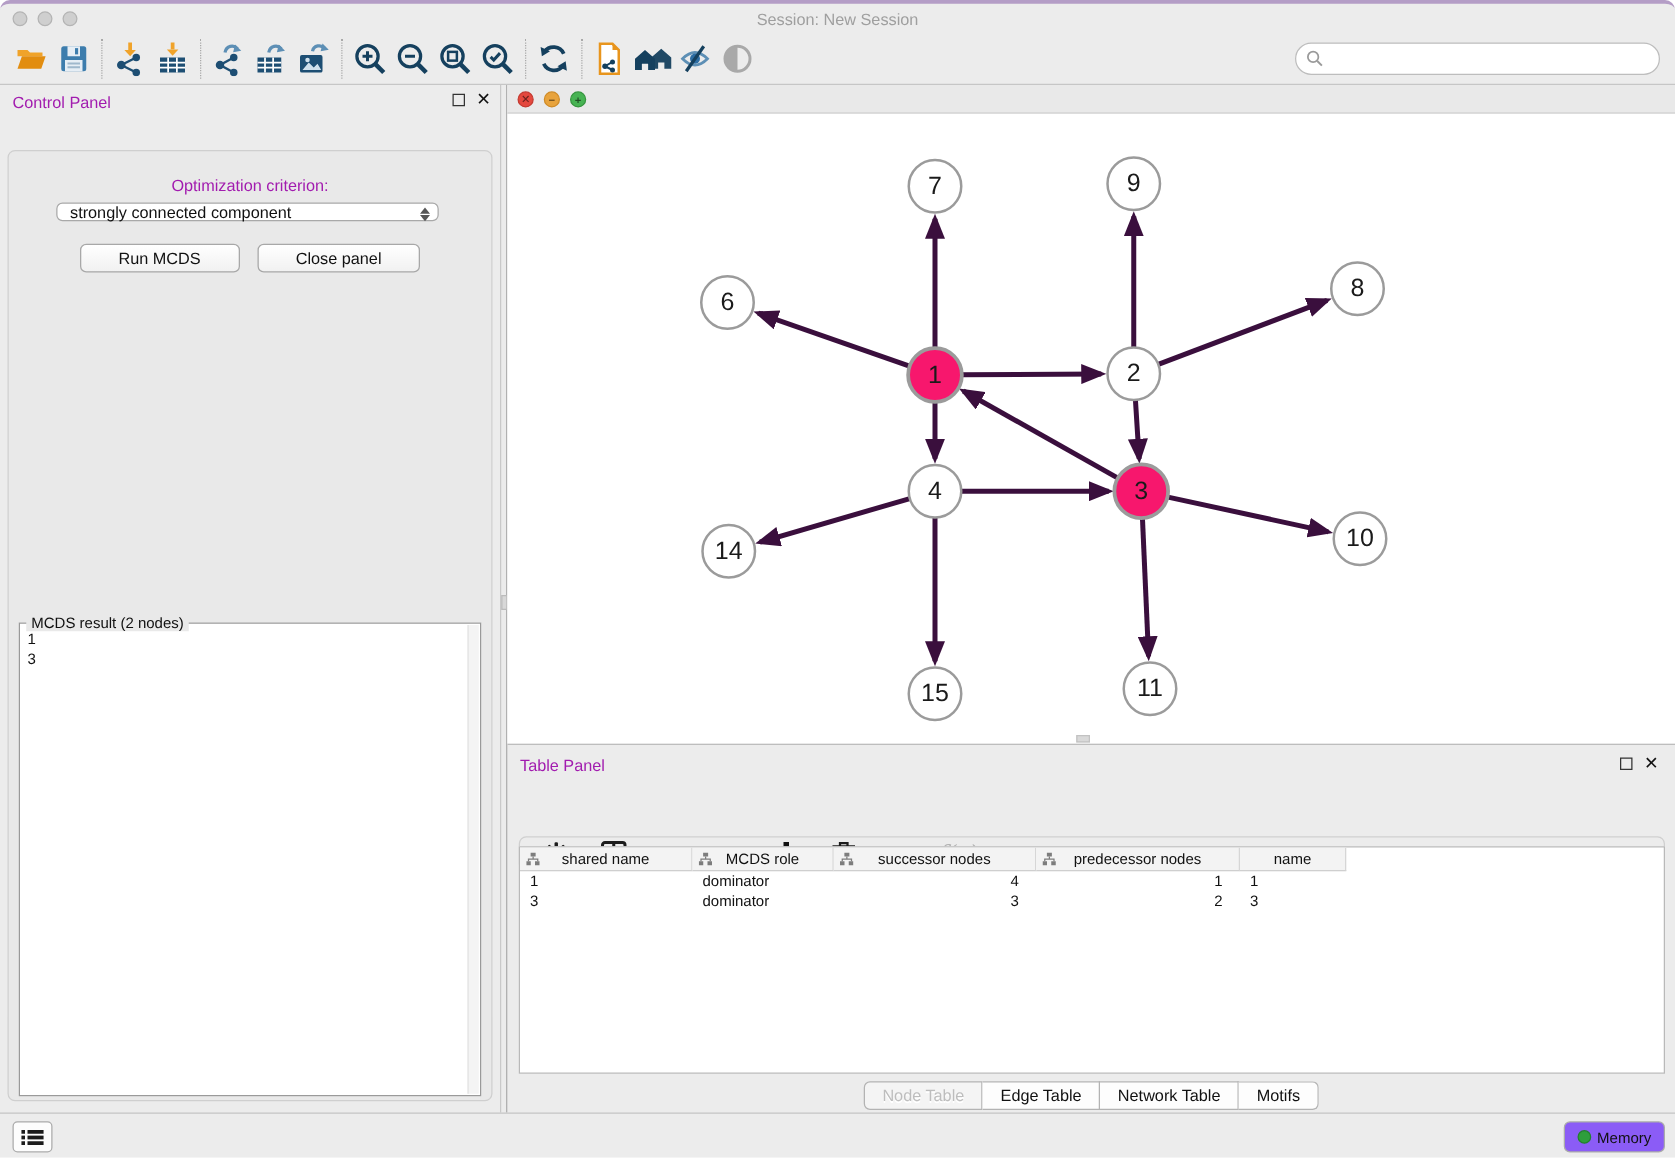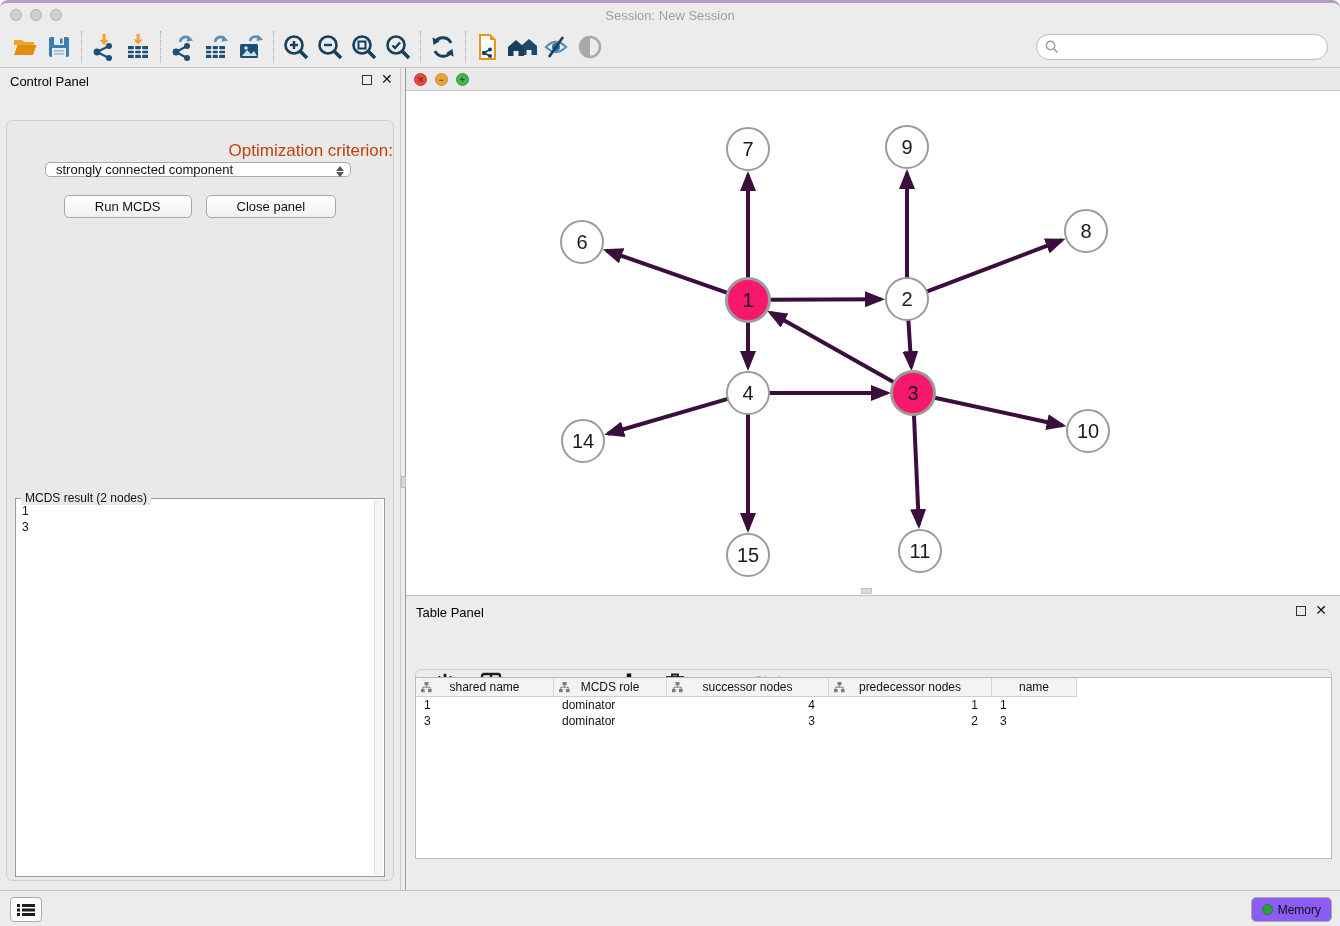--- a/index.html
+++ b/index.html
@@ -20,32 +20,32 @@
     border-bottom:1px solid #c6c6c6; display:flex; align-items:center; padding:0 8px; }
   .tbtn { width:34px; height:34px; display:flex; align-items:center; justify-content:center; }
   .tsep { width:1px; height:32px; border-left:1px dotted #a9a9a9; margin:0 5px; }
   .searchbox { position:absolute; right:12px; top:7px; width:292px; height:26px;
     background:#fff; border:1px solid #bdbdbd; border-radius:13px; display:flex; align-items:center; padding-left:8px; }
   .searchbox input { border:none; outline:none; flex:1; height:20px; font-size:13px; background:transparent; margin-left:4px;}
 
   
   .control-panel { position:absolute; left:0; top:65px; width:400px; height:825px; background:#ececec; }
   .panel-head { position:absolute; left:0; top:0; width:100%; height:26px; }
-  .panel-title { position:absolute; left:10px; top:6px; font-size:13px; color:#000000; }
+  .panel-title { position:absolute; left:10px; top:6px; font-size:13px; color:#a21caf; }
   .float-ic { position:absolute; top:7px; width:10px; height:10px; border:1.5px solid #333; }
   .close-ic { position:absolute; top:4px; font-size:14px; font-weight:bold; color:#111; line-height:14px;}
   .cp-tabs { position:absolute; left:0; top:30px; width:100%; display:flex; justify-content:center; }
   .tabseg { border:1px solid #b3b3b3; border-left:none; background:#fdfdfd; padding:3px 14px;
     font-size:13px; color:#111; }
   .tabseg:first-child { border-left:1px solid #b3b3b3; border-radius:5px 0 0 5px; }
   .tabseg.last { border-radius:0 5px 5px 0; }
   .tabseg.active { color:#bdbdbd; text-shadow:0 1px 0 #fff; background:#f4f4f4; }
   .cp-inner { position:absolute; left:6px; right:6px; top:52px; bottom:12px;
     background:#e9e9e9; border:1px solid #cfcfcf; border-radius:6px; }
-  .opt-label { position:absolute; left:0; right:0; top:20px; text-align:right; font-size:17px; color:#c2410c; }
+  .opt-label { position:absolute; left:0; right:0; top:20px; text-align:center; font-size:13px; color:#a21caf; }
   .combo { position:absolute; left:38px; right:42px; top:41px; height:15px; background:#fff;
     border:1px solid #a9a9a9; border-radius:5px; display:flex; align-items:center; padding-left:10px;
     font-size:13px; color:#111; }
   .combo .stepper { position:absolute; right:6px; top:3px; display:flex; flex-direction:column; gap:1px; align-items:center;}
   .combo .stepper i { width:0; height:0; border-left:4px solid transparent; border-right:4px solid transparent; }
   .combo .stepper i.up { border-bottom:5px solid #555; }
   .combo .stepper i.down { border-top:5px solid #555; }
   .btn-row { position:absolute; left:0; right:0; top:74px; display:flex; justify-content:center; gap:14px; }
   .pushbtn { background:linear-gradient(#ffffff,#f1f1f1); border:1px solid #a8a8a8; border-radius:5px;
     font-size:13px; color:#111; padding:3px 30px; }
@@ -488,20 +488,26 @@
           <div class="trow">
             <div class="td" style="width: 138px; text-align: left; padding: 0px 0px 0px 8px;">3</div>
             <div class="td" style="width: 113px; text-align: left; padding: 0px 0px 0px 8px;">dominator</div>
             <div class="td" style="width: 162px; text-align: right; padding: 0px 14px 0px 0px;">3</div>
             <div class="td" style="width: 163px; text-align: right; padding: 0px 14px 0px 0px;">2</div>
             <div class="td" style="width: 85px; text-align: left; padding: 0px 0px 0px 8px;">3</div>
           </div>
         </div>
     </div>
 
+    <div class="tp-tabs">
+      <span class="tabseg active">Node Table</span>
+      <span class="tabseg">Edge Table</span>
+      <span class="tabseg">Network Table</span>
+      <span class="tabseg last">Motifs</span>
+    </div>
   </div>
 
   <div class="statusbar">
     <span class="list-btn">
       <svg width="18" height="14" viewBox="0 0 18 14">
           <g fill="#1c1c1c">
             <rect x="0" y="1" width="3" height="3"></rect>
             <rect x="5" y="1" width="13" height="3"></rect>
             <rect x="0" y="5.5" width="3" height="3"></rect>
             <rect x="5" y="5.5" width="13" height="3"></rect>

